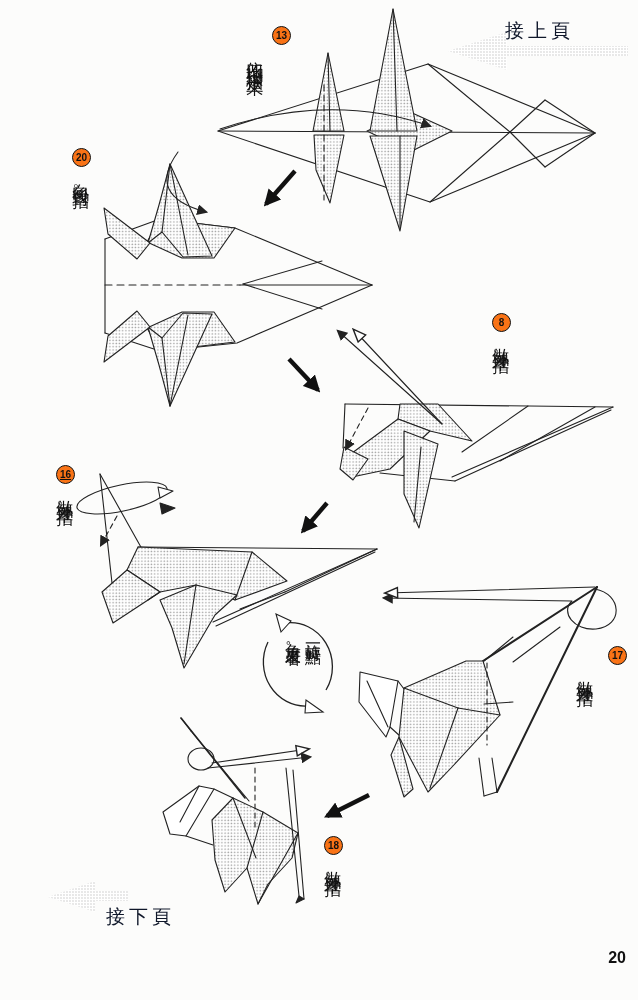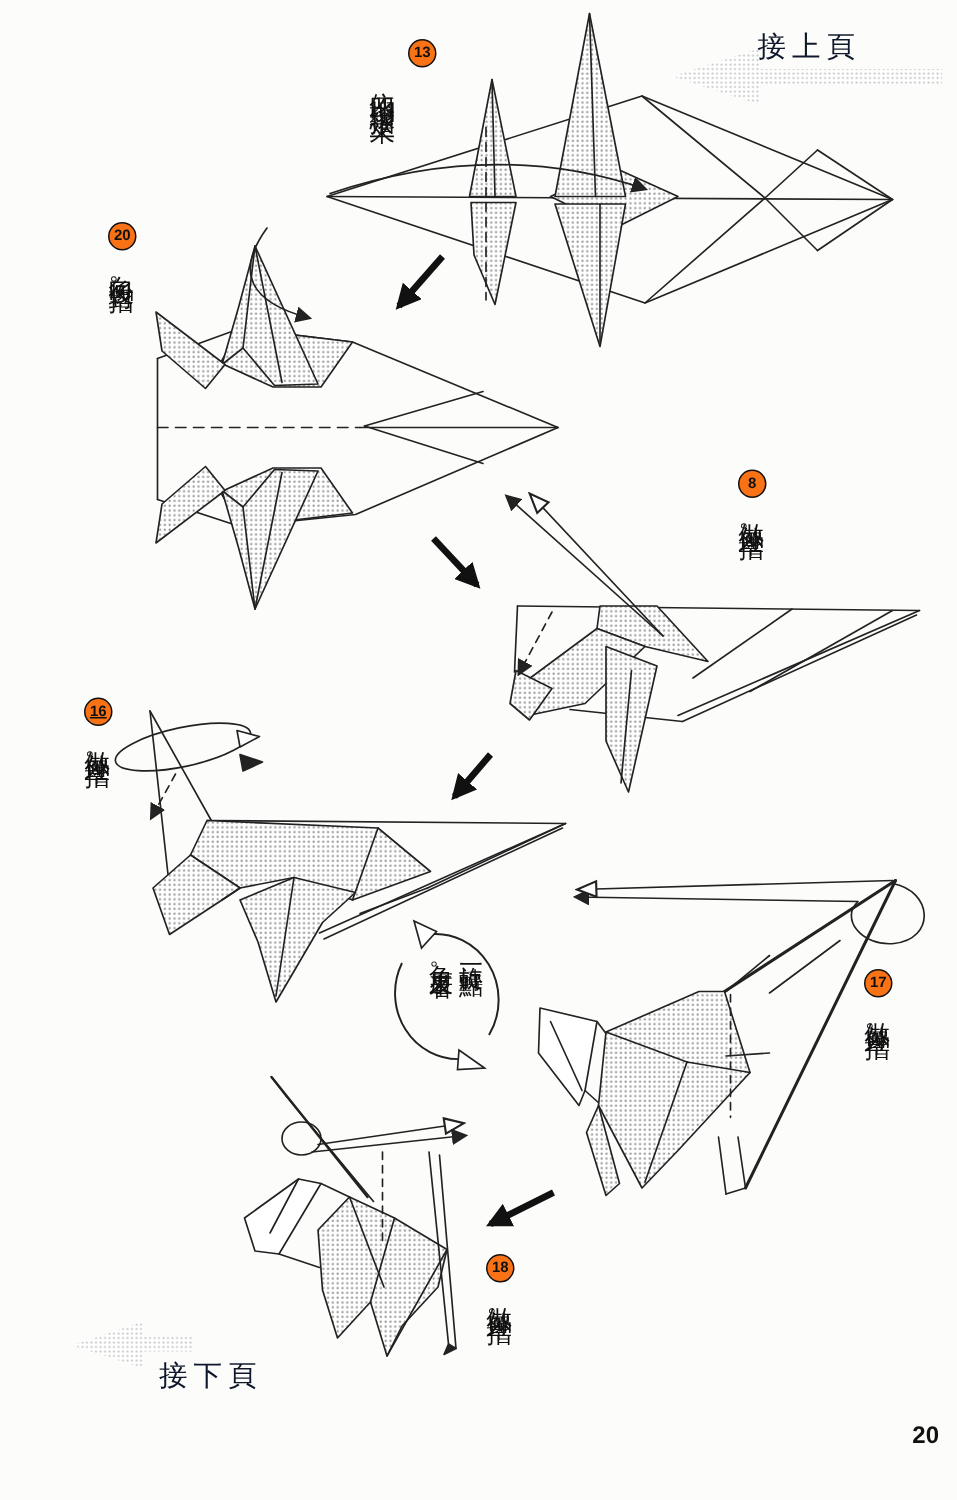--- a/index.html
+++ b/index.html
@@ -205,21 +205,21 @@
 
   <div class="circ" style="left:72px;top:148px;">20</div>
   <div class="vlabel" style="left:70px;top:170px;height:112px;">向後對摺。</div>
 
   <div class="circ" style="left:492px;top:313px;">8</div>
   <div class="vlabel" style="left:490px;top:335px;height:112px;">做外罩摺。</div>
 
   <div class="circ" style="left:56px;top:465px;text-decoration:underline;">16</div>
   <div class="vlabel" style="left:54px;top:487px;height:112px;">做外罩摺。</div>
 
-  <div class="circ" style="left:576px;top:646px;">17</div>
+  <div class="circ" style="left:608px;top:646px;">17</div>
   <div class="vlabel" style="left:574px;top:668px;height:112px;">做外罩摺。</div>
 
   <div class="circ" style="left:324px;top:836px;">18</div>
   <div class="vlabel" style="left:322px;top:858px;height:112px;">做外罩摺。</div>
 
   <div class="vlabel vsmall" style="left:283px;top:631px;height:102px;">
     <span class="note-col">旋轉一點</span>
     <span class="note-col">角度來看。</span>
   </div>
 

